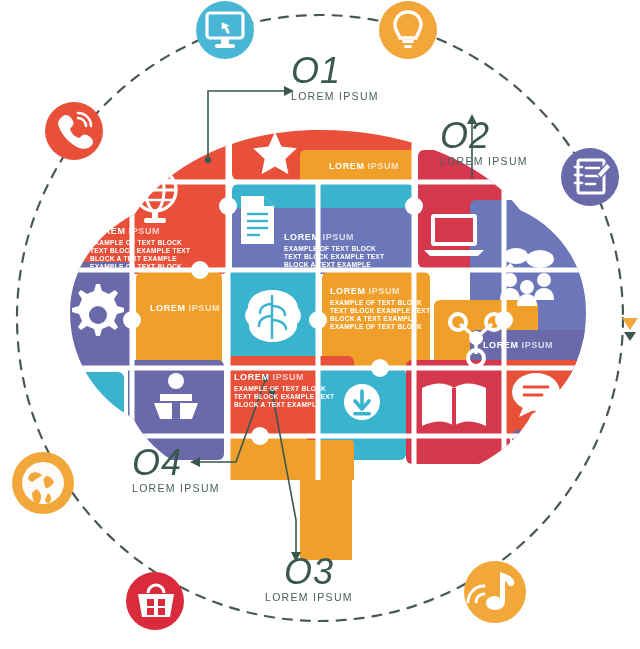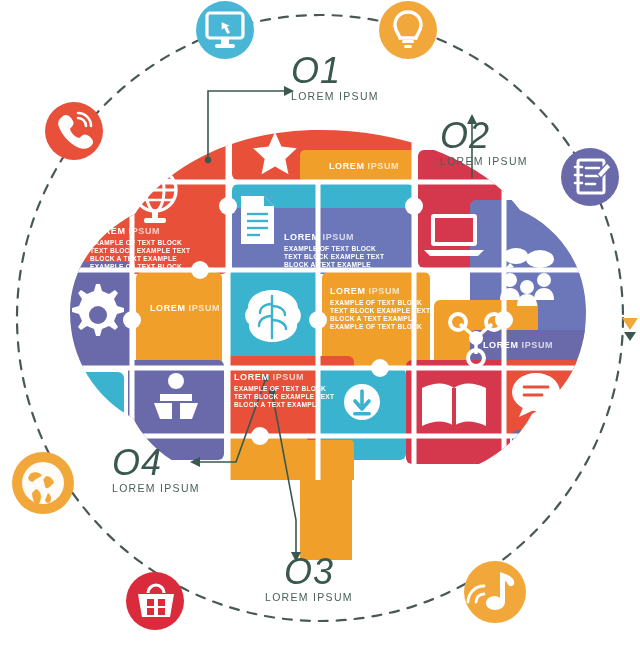--- a/index.html
+++ b/index.html
@@ -9,21 +9,21 @@
   svg.canvas{position:absolute;left:0;top:0;width:640px;height:649px;display:block;}
 
   
   .callout{position:absolute;color:#3d5b52;}
   .callout .num{font-size:36px;font-weight:400;letter-spacing:1px;line-height:34px;color:#3a5850;font-style:italic;}
   .callout .sub{font-size:10.5px;letter-spacing:1.3px;color:#4a6059;margin-top:2px;}
 
   #cal1{left:291px;top:54px;}
   #cal2{left:440px;top:99px;margin-top:20px;}
   #cal3{left:265px;top:555px;text-align:center;}
-  #cal4{left:112px;top:446px;}
+  #cal4{left:132px;top:446px;}
 
   
   .tblock{position:absolute;color:#ffffff;}
   .tblock .hd{font-size:9px;font-weight:700;letter-spacing:.6px;line-height:11px;}
   .tblock .hd .b{color:#fff;}
   .tblock .bd{font-size:6.6px;font-weight:700;letter-spacing:.25px;line-height:8.2px;margin-top:1.5px;}
   .minilabel{position:absolute;font-size:9px;font-weight:700;letter-spacing:.6px;color:#ffffff;}
   .minilabel .dim{opacity:.72;}
   .hd .dim{opacity:.72;}
 </style>

